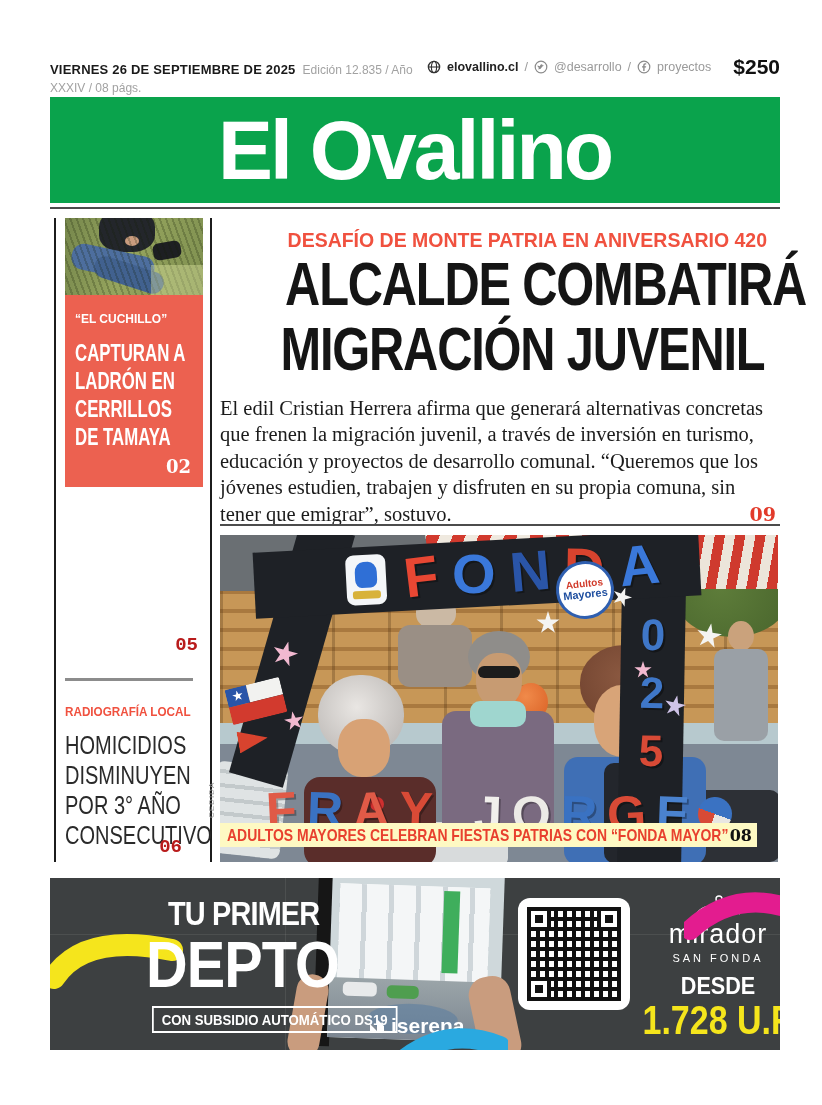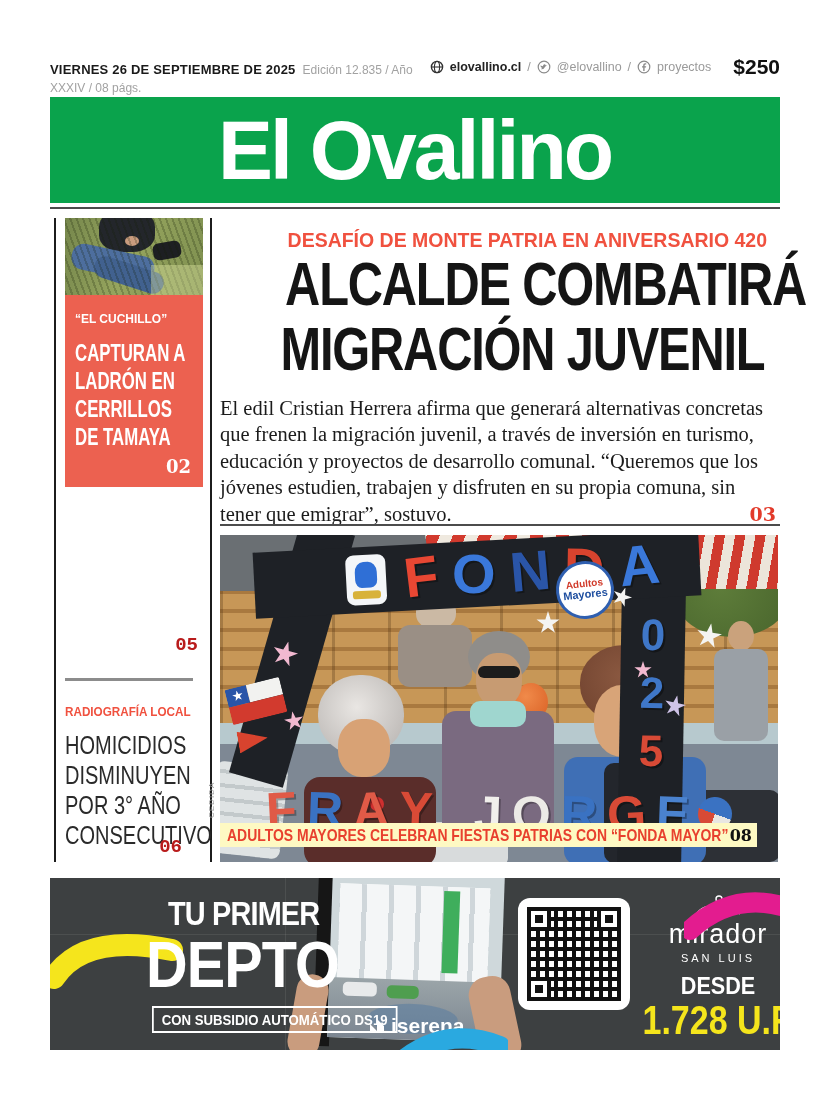--- a/index.html
+++ b/index.html
@@ -135,21 +135,21 @@
         <circle cx="7" cy="7" r="5.6" fill="none" stroke="#333" stroke-width="1.4"></circle>
         <ellipse cx="7" cy="7" rx="2.6" ry="5.6" fill="none" stroke="#333" stroke-width="1.1"></ellipse>
         <line x1="1.4" y1="7" x2="12.6" y2="7" stroke="#333" stroke-width="1.1"></line>
       </svg>
       <span class="site">elovallino.cl</span>
       <span>/</span>
       <svg class="cicon" viewBox="0 0 14 14">
         <circle cx="7" cy="7" r="5.8" fill="none" stroke="#8a8a8a" stroke-width="1.2"></circle>
         <path d="M3.8 9.2 Q6.8 9.6 8.4 6.4 L10 5.4 L8.6 5.3 Q8.2 3.9 6.9 4.5 Q5.8 5.1 6.1 6.3 Q4.6 6.2 3.6 5.2 Q3.2 7.4 5.2 8 Q4.3 8.9 3.8 9.2" fill="#8a8a8a"></path>
       </svg>
-      <span>@elovallino</span>
+      <span>@desarrollo</span>
       <span>/</span>
       <svg class="cicon" viewBox="0 0 14 14">
         <circle cx="7" cy="7" r="5.8" fill="none" stroke="#8a8a8a" stroke-width="1.2"></circle>
         <path d="M7.6 11 L7.6 7.6 L9 7.6 L9.2 6.2 L7.6 6.2 L7.6 5.3 Q7.6 4.6 8.4 4.6 L9.2 4.6 L9.2 3.3 L8 3.3 Q6.2 3.3 6.2 5.1 L6.2 6.2 L5 6.2 L5 7.6 L6.2 7.6 L6.2 11 Z" fill="#8a8a8a"></path>
       </svg>
       <span>proyectos</span>
       <span class="price">$250</span>
     </div>
   </div>
 
@@ -183,21 +183,21 @@
   </div>
 
   <div class="main">
     <div class="kicker"><span>DESAFÍO DE MONTE PATRIA EN ANIVERSARIO 420</span></div>
     <div class="headline">
       <span>ALCALDE COMBATIRÁ</span><br>
       <span>MIGRACIÓN JUVENIL</span>
     </div>
     <div class="lede">
       <span>El edil Cristian Herrera afirma que generará alternativas concretas que frenen la migración juvenil, a través de inversión en turismo, educación y proyectos de desarrollo comunal. “Queremos que los jóvenes estudien, trabajen y disfruten en su propia comuna, sin tener que emigrar”, sostuvo.</span>
-      <span class="pg serifnum">03</span>
+      <span class="pg serifnum">09</span>
     </div>
     <div class="rule2"></div>
 
     <div class="photo">
 
       <div class="abs" style="left:0;top:0;width:100%;height:64px;background:repeating-linear-gradient(112deg,#d23a2e 0 12px,#efe9df 12px 24px);"></div>
       <div class="abs" style="left:-24px;top:-34px;width:230px;height:96px;background:#6a6f73;transform:rotate(-8deg);"></div>
       <div class="abs" style="left:0;top:56px;width:100%;height:132px;background:repeating-linear-gradient(90deg,rgba(60,35,10,.25) 0 3px,transparent 3px 56px),repeating-linear-gradient(0deg,#c79757 0 15px,#a9793f 15px 19px);"></div>
       <div class="abs" style="right:-12px;top:18px;width:116px;height:84px;background:radial-gradient(circle at 40% 40%,#5e7d3a,#48642c);border-radius:50%;"></div>
       <div class="abs" style="right:0;top:0;width:124px;height:54px;background:repeating-linear-gradient(100deg,#cf3a2e 0 10px,#ece5da 10px 20px);"></div>
@@ -336,21 +336,21 @@
         </div>
     </div>
 
     <div class="mirador">
       <svg width="52" height="22" viewBox="0 0 52 22">
         <circle cx="27" cy="5" r="3" fill="none" stroke="#fff" stroke-width="1.4"></circle>
         <path d="M4 20 Q 16 6 28 18" fill="none" stroke="#fff" stroke-width="1.4"></path>
         <path d="M22 20 Q 35 8 48 20" fill="none" stroke="#fff" stroke-width="1.4"></path>
       </svg>
       <div class="name">mirador</div>
-      <div class="loc">SAN LUIS</div>
+      <div class="loc">SAN FONDA</div>
     </div>
     <div class="ad-desde">DESDE</div>
     <div class="ad-price">1.728 U.F.</div>
 
     <svg class="abs" style="right:-14px;top:8px;" width="110" height="60">
       <path d="M6 44 Q 50 4 104 22" stroke="#e31c8f" stroke-width="20" fill="none" stroke-linecap="round"></path>
     </svg>
     <svg class="abs" style="left:338px;bottom:-26px;" width="120" height="60">
       <path d="M8 50 Q 55 8 112 30" stroke="#2aa9e0" stroke-width="20" fill="none" stroke-linecap="round"></path>
     </svg>

